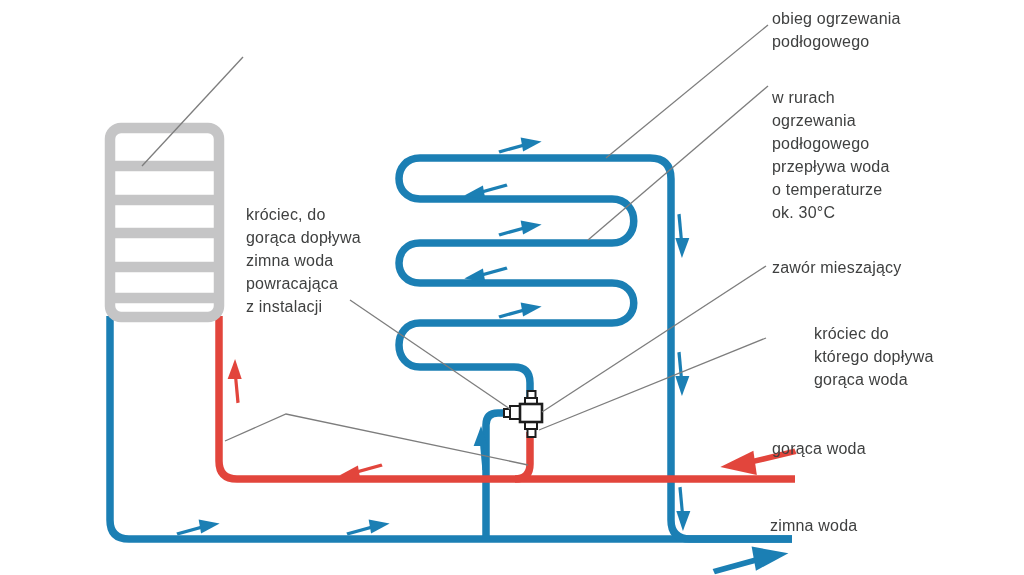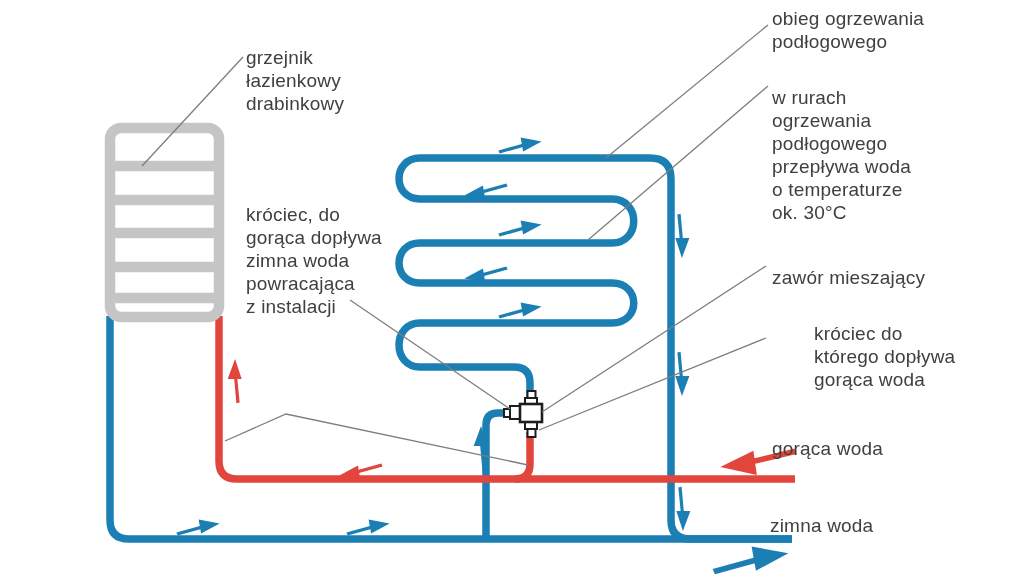--- a/index.html
+++ b/index.html
@@ -2,21 +2,21 @@
 <html><head>
 <meta charset="utf-8">
 <style>
   html,body{margin:0;padding:0;background:#fff;}
   .stage{
     position:relative;width:1024px;height:575px;background:#ffffff;
     font-family:"Liberation Sans", sans-serif;overflow:hidden;
   }
   .stage svg{position:absolute;left:0;top:0;}
   .lbl{
-    position:absolute;color:#3f4040;font-size:19px;line-height:23px;
+    position:absolute;color:#3f4040;font-size:16px;line-height:23px;
     letter-spacing:0.2px;white-space:pre-line;
   }
 </style>
 </head>
 <body>
 
 <div class="stage">
 
   <svg width="1024" height="575" viewBox="0 0 1024 575">
     <defs>
@@ -94,36 +94,33 @@
       <line x1="243" y1="57" x2="142" y2="166"></line>
       <line x1="768" y1="25" x2="606" y2="158"></line>
       <line x1="768" y1="86" x2="588" y2="240"></line>
       <line x1="766" y1="266" x2="542" y2="412"></line>
       <line x1="766" y1="338" x2="539" y2="430"></line>
       <line x1="350" y1="300" x2="510" y2="409"></line>
       <path d="M225 441 L286 414 L528 465"></path>
     </g>
   </svg>
 
-  <div class="lbl" style="left:246px;top:46px;">grzejnik
-łazienkowy
-drabinkowy</div>
   <div class="lbl" style="left:772px;top:7px;">obieg ogrzewania
 podłogowego</div>
   <div class="lbl" style="left:772px;top:86px;">w rurach
 ogrzewania
 podłogowego
 przepływa woda
 o temperaturze
 ok. 30°C</div>
   <div class="lbl" style="left:246px;top:203px;">króciec, do
 gorąca dopływa
 zimna woda
 powracająca
 z instalacji</div>
-  <div class="lbl" style="left:772px;top:256px;margin-top:10px;">zawór mieszający</div>
+  <div class="lbl" style="left:772px;top:256px;">zawór mieszający</div>
   <div class="lbl" style="left:772px;top:322px;margin-left:42px;">króciec do
 którego dopływa
 gorąca woda</div>
   <div class="lbl" style="left:772px;top:437px;">gorąca woda</div>
   <div class="lbl" style="left:770px;top:514px;">zimna woda</div>
 
 </div>
 
 </body></html>

